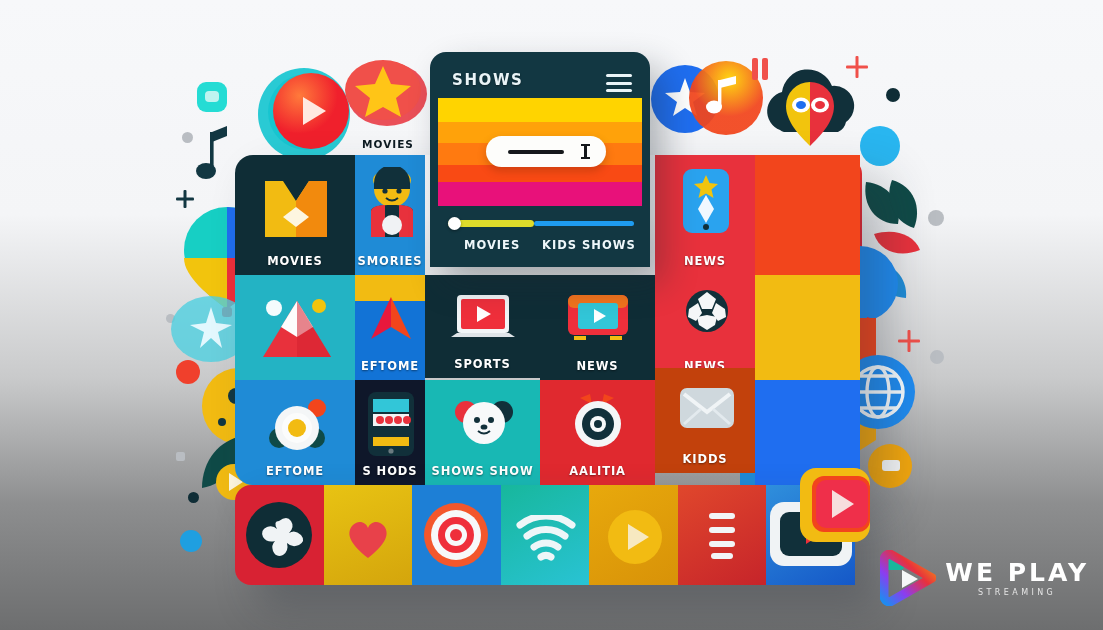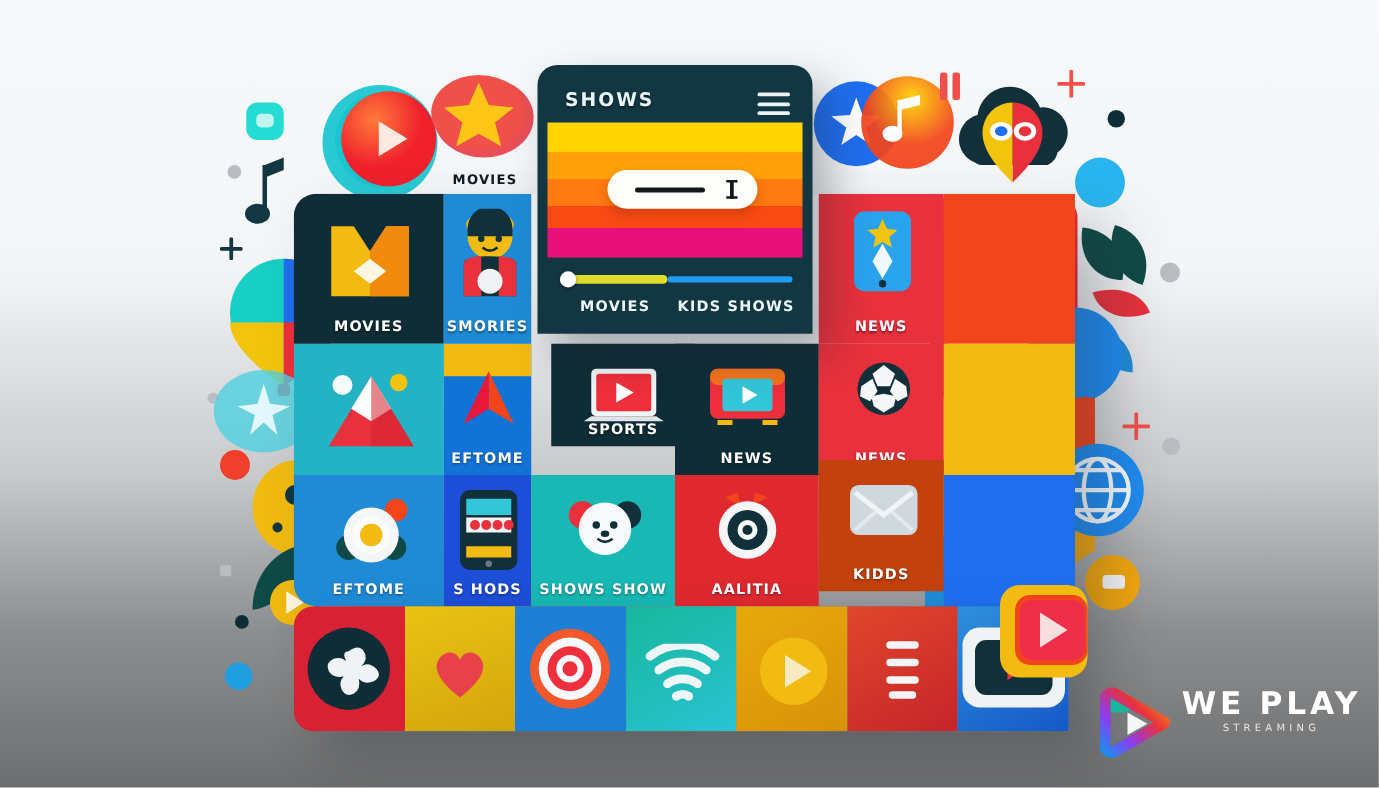--- a/index.html
+++ b/index.html
@@ -73,21 +73,21 @@
 
   
   #toolbar {
     position: absolute; left: 235px; top: 485px; width: 620px; height: 100px;
     border-radius: 16px 0 0 16px; overflow: hidden; display: flex;
     box-shadow: 22px 22px 42px rgba(40,45,55,0.30);
   }
   #toolbar .tb { flex: 1; position: relative; }
 
   
-  #logo { position: absolute; right: 14px; bottom: 24px; display: flex; align-items: flex-start; gap: 9px; }
+  #logo { position: absolute; right: 14px; bottom: 24px; display: flex; align-items: center; gap: 9px; }
   #logo-text { color: #fff; }
   #logo-text .main { font-size: 25px; font-weight: 700; letter-spacing: 3px; font-family: "DejaVu Sans", sans-serif; line-height: 1; }
   #logo-text .sub { font-size: 8px; letter-spacing: 3.4px; color: #e6e6e6; text-align: center; margin-top: 3px; font-family: "DejaVu Sans", sans-serif; }
   .plus { position: absolute; }
   .plus:before,.plus:after{content:"";position:absolute;background:currentColor;border-radius:1px;}
   .plus:before{left:50%;top:0;width:3px;height:100%;transform:translateX(-50%);}
   .plus:after{top:50%;left:0;height:3px;width:100%;transform:translateY(-50%);}
 </style>
 </head>
 <body>
@@ -306,21 +306,21 @@
         </svg>
       </div>
       <div class="tile" style="left:120px;top:120px;width:70px;height:105px;background:#1273d6;">
         <div style="position:absolute;left:0;top:0;width:70px;height:26px;background:#f2bb12;"></div>
         <svg style="position:absolute;left:14px;top:20px;" width="44" height="52">
           <path d="M22 2 L42 44 L22 32 Z" fill="#f2451c"></path>
           <path d="M22 2 L2 44 L22 32 Z" fill="#e8183c"></path>
         </svg>
         <div class="lbl">EFTOME</div>
       </div>
-      <div class="tile" style="left:206px;top:120px;width:115px;height:82px;background:#0f2d36;">
+      <div class="tile" style="left:190px;top:120px;width:115px;height:103px;background:#0f2d36;">
         <svg style="position:absolute;left:26px;top:18px;" width="64" height="54">
           <rect x="6" y="2" width="52" height="38" rx="4" fill="#f2f5f7"></rect>
           <rect x="10" y="6" width="44" height="30" rx="2" fill="#ef2f3b"></rect>
           <path d="M26 13 L40 21 L26 29 Z" fill="#fff"></path>
           <path d="M0 44 L64 44 L58 40 L6 40 Z" fill="#dfe4e8"></path>
         </svg>
         <div class="lbl">SPORTS</div>
       </div>
       <div class="tile" style="left:305px;top:120px;width:115px;height:105px;background:#0f2d36;">
         <svg style="position:absolute;left:28px;top:18px;" width="60" height="54">
@@ -350,21 +350,21 @@
         <svg style="position:absolute;left:28px;top:14px;" width="68" height="60">
           <circle cx="54" cy="14" r="9" fill="#f2451c"></circle>
           <circle cx="16" cy="44" r="10" fill="#0f4a47"></circle>
           <circle cx="52" cy="44" r="10" fill="#0f4a47"></circle>
           <circle cx="34" cy="34" r="22" fill="#f4f6f7"></circle>
           <circle cx="34" cy="34" r="15" fill="#fbfcfc"></circle>
           <circle cx="34" cy="34" r="9" fill="#f2bb12"></circle>
         </svg>
         <div class="lbl">EFTOME</div>
       </div>
-      <div class="tile" style="left:120px;top:225px;width:70px;height:105px;background:#1d4ed8;">
+      <div class="tile" style="left:120px;top:225px;width:70px;height:105px;background:#0f172a;">
         <svg style="position:absolute;left:13px;top:12px;" width="46" height="66">
           <rect x="0" y="0" width="46" height="64" rx="8" fill="#11303a"></rect>
           <rect x="5" y="7" width="36" height="13" fill="#32c6d8"></rect>
           <rect x="5" y="22" width="36" height="12" fill="#f2f4f5"></rect>
           <circle cx="12" cy="28" r="4" fill="#e8313c"></circle>
             <circle cx="21" cy="28" r="4" fill="#e8313c"></circle>
           <circle cx="30" cy="28" r="4" fill="#e8313c"></circle>
             <circle cx="39" cy="28" r="4" fill="#e8313c"></circle>
           <rect x="5" y="36" width="36" height="8" fill="#11303a"></rect>
           <rect x="5" y="45" width="36" height="9" fill="#f2bb12"></rect>

